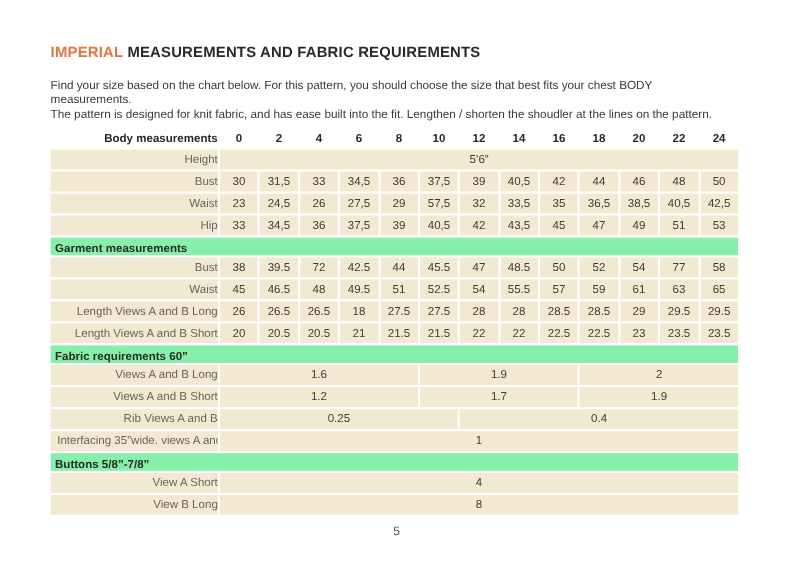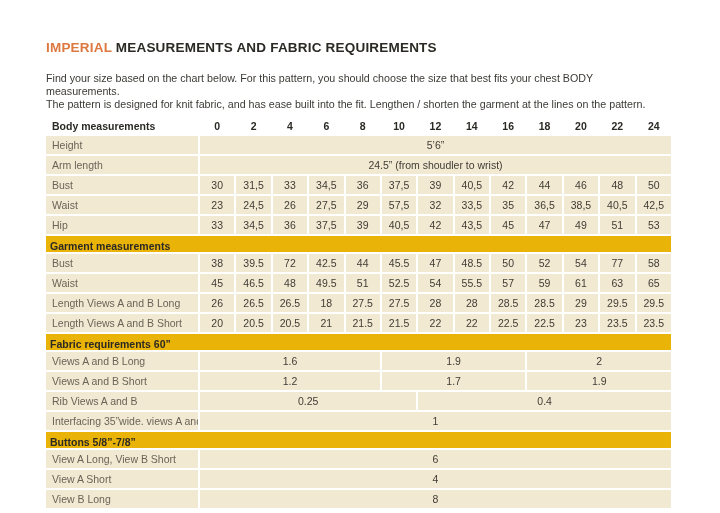--- a/index.html
+++ b/index.html
@@ -22,38 +22,38 @@
     font-size:13.5px;font-weight:bold;color:var(--heading);
     letter-spacing:.2px;margin:0 0 5px 0;white-space:nowrap;
   }
   .title .accent{color:var(--accent);}
   .intro{font-size:10.7px;line-height:13px;color:var(--intro);margin-top:17px;}
   table{
     border-collapse:separate;border-spacing:2px;table-layout:fixed;
     width:629px;margin:6px 0 0 -2px;
   }
   td{font-size:10.5px;height:18px;padding:0;overflow:hidden;white-space:nowrap;}
-  td.rowlabel{background:var(--beige);color:var(--label);text-align:left;padding-left:6px;}
+  td.rowlabel{background:var(--beige);color:var(--label);text-align:right;padding-left:6px;}
   td.val{background:var(--beige);color:var(--value);text-align:center;}
   thead td{background:#fff;font-weight:bold;color:var(--heading);height:15px;vertical-align:bottom;padding-bottom:2px;}
-  thead td.corner{text-align:left;padding-left:6px;}
+  thead td.corner{text-align:right;padding-left:6px;}
   thead td.sizehead{text-align:center;}
-  td.section{background:#eab308;font-weight:bold;color:var(--heading);height:15px;padding:4px 0 0 4px;margin-top:26px;}
+  td.section{background:#86efac;font-weight:bold;color:var(--heading);height:15px;padding:4px 0 0 4px;margin-top:26px;}
   .footer{width:629px;text-align:center;font-size:11px;color:#55534E;margin-top:7px;}
 </style>
 </head>
 <body>
 
 <div class="page">
 
   <h1 class="title"><span class="accent">IMPERIAL</span><span> MEASUREMENTS AND FABRIC REQUIREMENTS</span></h1>
 
   <div class="intro">
     <div>Find your size based on the chart below. For this pattern, you should choose the size that best fits your chest BODY measurements.</div>
-    <div>The pattern is designed for knit fabric, and has ease built into the fit. Lengthen / shorten the garment at the lines on the pattern.</div>
+    <div>The pattern is designed for knit fabric, and has ease built into the fit. Lengthen / shorten the shoudler at the lines on the pattern.</div>
   </div>
 
   <table>
     <colgroup>
       <col style="width:152px">
       <col>
         <col>
         <col>
         <col>
         <col>
@@ -83,24 +83,20 @@
           <td class="sizehead">20</td>
           <td class="sizehead">22</td>
           <td class="sizehead">24</td>
         </tr>
     </thead>
     <tbody>
 
     <tr>
           <td class="rowlabel">Height</td>
           <td class="val" colspan="13">5’6”</td>
-        </tr>
-        <tr>
-          <td class="rowlabel">Arm length</td>
-          <td class="val" colspan="13">24.5” (from shoudler to wrist)</td>
         </tr>
         <tr>
           <td class="rowlabel">Bust</td>
           <td class="val">30</td>
           <td class="val">31,5</td>
           <td class="val">33</td>
           <td class="val">34,5</td>
           <td class="val">36</td>
           <td class="val">37,5</td>
           <td class="val">39</td>
@@ -231,24 +227,20 @@
           <td class="val" colspan="7">0.4</td>
         </tr>
         <tr>
           <td class="rowlabel">Interfacing 35”wide. views A and B</td>
           <td class="val" colspan="13">1</td>
         </tr>
         <tr>
           <td class="section" colspan="14">Buttons 5/8”-7/8”</td>
         </tr>
         <tr>
-          <td class="rowlabel">View A Long, View B Short</td>
-          <td class="val" colspan="13">6</td>
-        </tr>
-        <tr>
           <td class="rowlabel">View A Short</td>
           <td class="val" colspan="13">4</td>
         </tr>
         <tr>
           <td class="rowlabel">View B Long</td>
           <td class="val" colspan="13">8</td>
         </tr>
       </tbody>
   </table>
 

